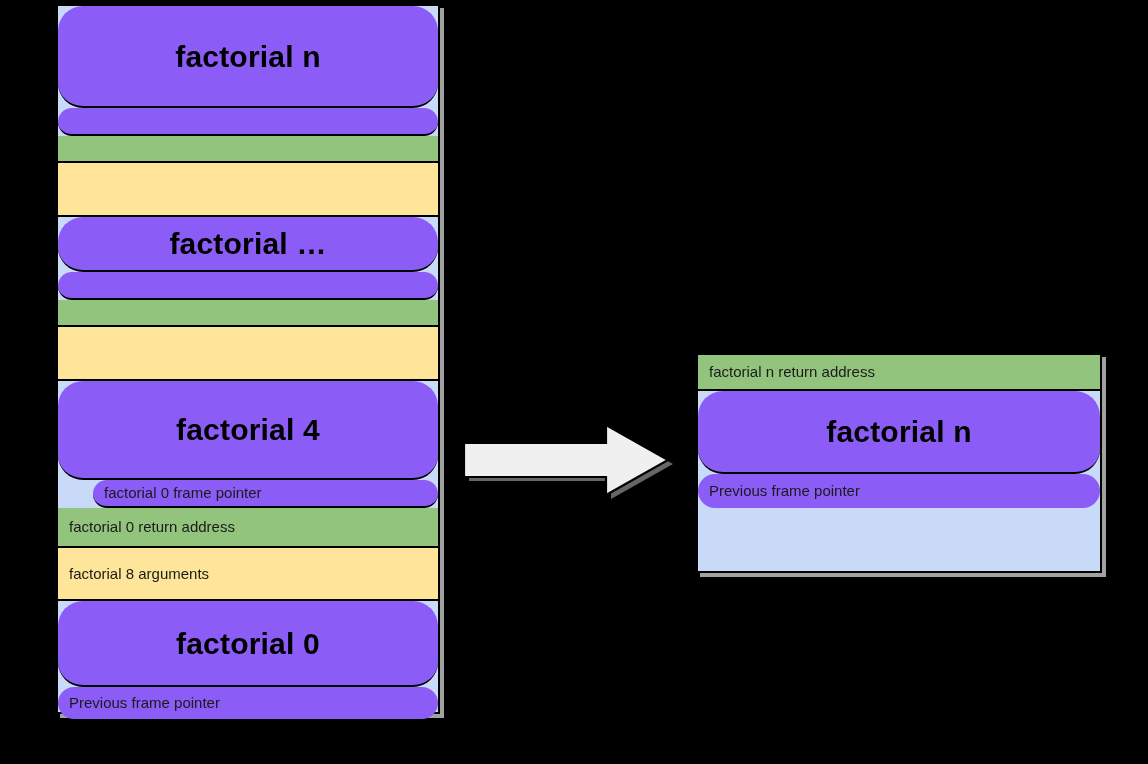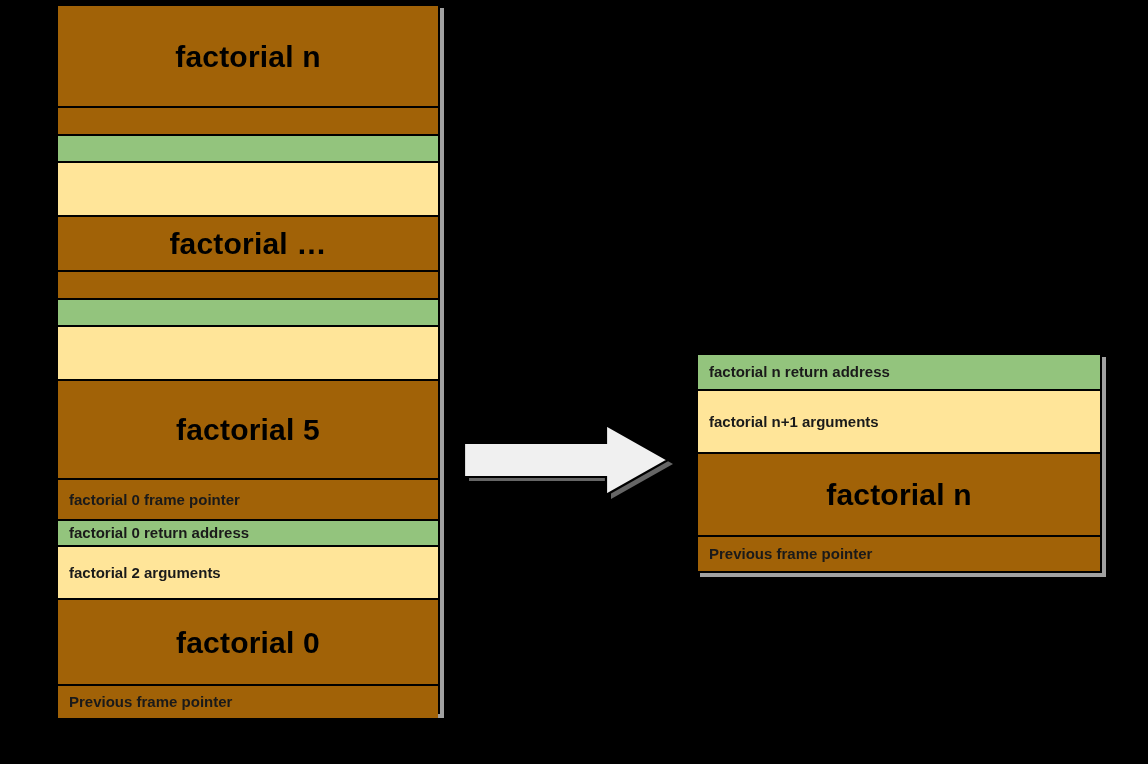--- a/index.html
+++ b/index.html
@@ -51,40 +51,40 @@
     border-bottom: 2px solid #000000;
     display: flex;
     align-items: center;
     position: relative;
     overflow: hidden;
   }
   .row:last-child {
     border-bottom: none;
   }
 
-  .row.blue   { background: #a16207; }
+  .row.blue   { background: #8b5cf6; border-radius: 25px; }
   .row.green  { background: #93C47D; }
   .row.yellow { background: #FFE599; }
 
   
   .row .big-label {
     width: 100%;
     text-align: center;
     font-size: 30px;
     font-weight: bold;
     color: #000000;
     letter-spacing: 0.2px;
     line-height: 1.1;
   }
 
   
   .row .small-label {
     padding-left: 11px;
     font-size: 15px;
-    font-weight: bold;
+    font-weight: normal;
     color: #1a1a1a;
     line-height: 1.2;
     text-align: left;
   }
 
   .row.empty { }
 
   
   #flow-arrow {
     position: absolute;
@@ -118,30 +118,30 @@
       <div class="row blue empty" style="height: 28px;">
         <span class="small-label"></span>
       </div>
       <div class="row green empty" style="height: 27px;">
         <span class="small-label"></span>
       </div>
       <div class="row yellow empty" style="height: 54px;">
         <span class="small-label"></span>
       </div>
       <div class="row blue" style="height: 99px;">
-        <span class="big-label">factorial 5</span>
+        <span class="big-label">factorial 4</span>
       </div>
-      <div class="row blue" style="height: 41px;">
+      <div class="row blue" style="height: 28px; margin-left: 35px;">
         <span class="small-label">factorial 0 frame pointer</span>
       </div>
-      <div class="row green" style="height: 26px;">
+      <div class="row green" style="height: 40px;">
         <span class="small-label">factorial 0 return address</span>
       </div>
       <div class="row yellow" style="height: 53px;">
-        <span class="small-label">factorial 2 arguments</span>
+        <span class="small-label">factorial 8 arguments</span>
       </div>
       <div class="row blue" style="height: 86px;">
         <span class="big-label">factorial 0</span>
       </div>
       <div class="row blue" style="height: 32px;">
         <span class="small-label">Previous frame pointer</span>
       </div>
     </div>
 
   <div id="flow-arrow">
@@ -150,23 +150,20 @@
         <polygon points="6,22 148,22 148,4 210,39 148,74 148,56 6,56" fill="#b9b9b9" opacity="0.55" transform="translate(5,4)"></polygon>
         <polygon points="6,22 148,22 148,4 210,39 148,74 148,56 6,56" fill="#F0F0F0" stroke="#000000" stroke-width="2.2" stroke-linejoin="miter"></polygon>
       </g>
     </svg>
   </div>
 
   <div class="stack" id="right-stack">
       <div class="row green" style="height: 36px;">
         <span class="small-label">factorial n return address</span>
       </div>
-      <div class="row yellow" style="height: 63px;">
-        <span class="small-label">factorial n+1 arguments</span>
-      </div>
       <div class="row blue" style="height: 83px;">
         <span class="big-label">factorial n</span>
       </div>
       <div class="row blue" style="height: 34px;">
         <span class="small-label">Previous frame pointer</span>
       </div>
     </div>
 
 </div>
 

